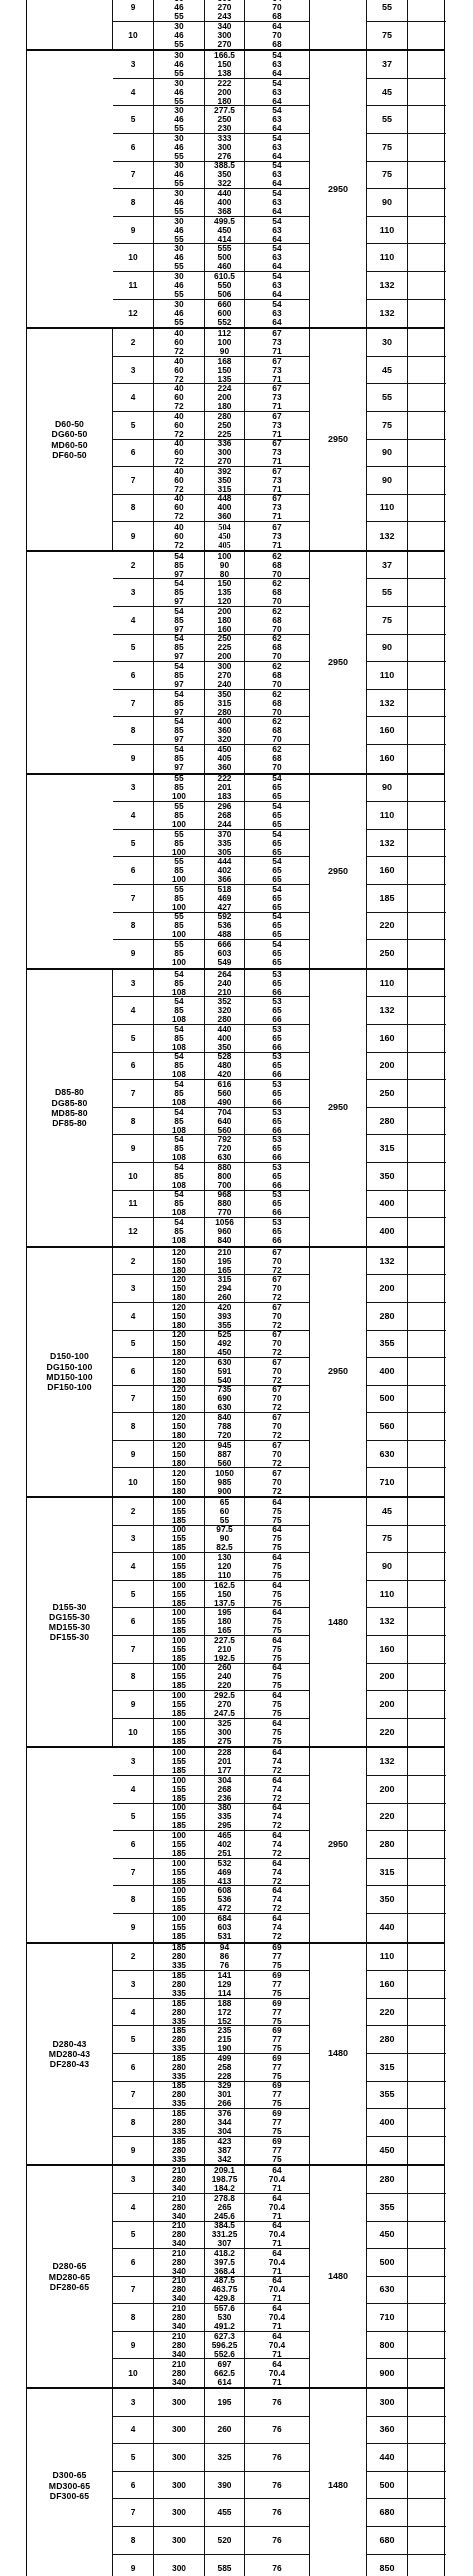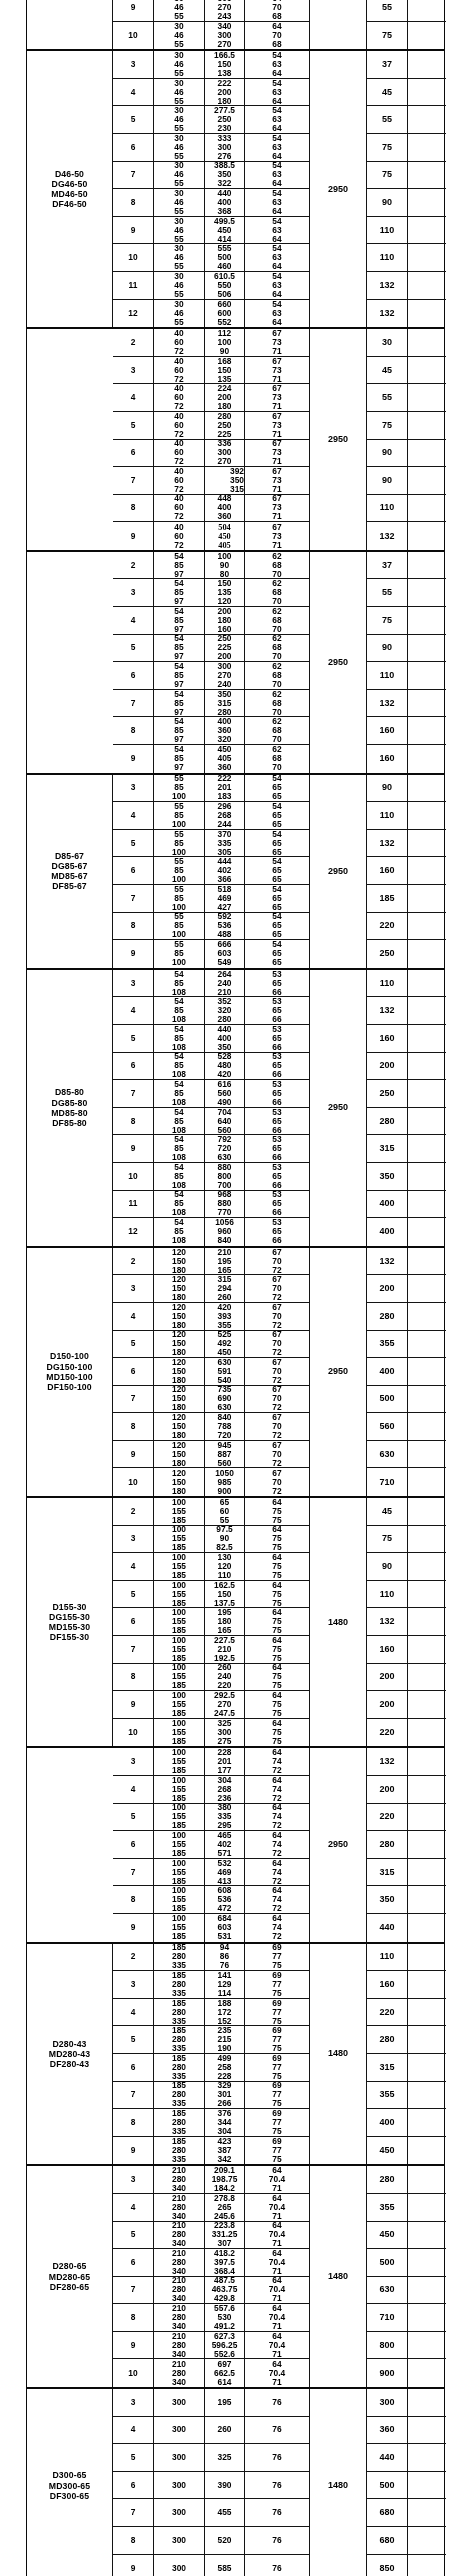--- a/index.html
+++ b/index.html
@@ -88,26 +88,20 @@
           <span>64</span>
           <span>70</span>
           <span>68</span>
         </div>
         <div class="cell power rlast" style="grid-area: 2 / 7;">
           <span>75</span>
         </div>
         <div class="cell notes rlast" style="grid-area: 2 / 8;"></div>
       </div>
       <div class="section" style="grid-template-rows: repeat(10, 27.6px);">
-        <div class="cell model" style="grid-area: 1 / 1 / span 10;">
-          <div>D46-50</div>
-          <div>DG46-50</div>
-          <div>MD46-50</div>
-          <div>DF46-50</div>
-        </div>
         <div class="cell speed" style="grid-area: 1 / 6 / span 10;">
           <span>2950</span>
         </div>
         <div class="cell stage" style="grid-area: 1 / 2;">
           <span>3</span>
         </div>
         <div class="cell flow" style="grid-area: 1 / 3;">
           <span>30</span>
           <span>46</span>
           <span>55</span>
@@ -319,20 +313,26 @@
           <span>54</span>
           <span>63</span>
           <span>64</span>
         </div>
         <div class="cell power rlast" style="grid-area: 10 / 7;">
           <span>132</span>
         </div>
         <div class="cell notes rlast" style="grid-area: 10 / 8;"></div>
       </div>
       <div class="section" style="grid-template-rows: repeat(8, 27.6px);">
+        <div class="cell model" style="grid-area: 1 / 1 / span 8;">
+          <div>D60-50</div>
+          <div>DG60-50</div>
+          <div>MD60-50</div>
+          <div>DF60-50</div>
+        </div>
         <div class="cell speed" style="grid-area: 1 / 6 / span 8;">
           <span>2950</span>
         </div>
         <div class="cell stage" style="grid-area: 1 / 2;">
           <span>2</span>
         </div>
         <div class="cell flow" style="grid-area: 1 / 3;">
           <span>40</span>
           <span>60</span>
           <span>72</span>
@@ -440,21 +440,21 @@
         </div>
         <div class="cell notes" style="grid-area: 5 / 8;"></div>
         <div class="cell stage" style="grid-area: 6 / 2;">
           <span>7</span>
         </div>
         <div class="cell flow" style="grid-area: 6 / 3;">
           <span>40</span>
           <span>60</span>
           <span>72</span>
         </div>
-        <div class="cell head" style="grid-area: 6 / 4; align-items: flex-end;">
+        <div class="cell head" style="grid-area: 6 / 4;">
           <span>392</span>
           <span>350</span>
           <span>315</span>
         </div>
         <div class="cell eff" style="grid-area: 6 / 5;">
           <span>67</span>
           <span>73</span>
           <span>71</span>
         </div>
         <div class="cell power" style="grid-area: 6 / 7;">
@@ -681,26 +681,20 @@
           <span>62</span>
           <span>68</span>
           <span>70</span>
         </div>
         <div class="cell power rlast" style="grid-area: 8 / 7;">
           <span>160</span>
         </div>
         <div class="cell notes rlast" style="grid-area: 8 / 8;"></div>
       </div>
       <div class="section" style="grid-template-rows: repeat(7, 27.6px);">
-        <div class="cell model" style="grid-area: 1 / 1 / span 7;">
-          <div>D85-67</div>
-          <div>DG85-67</div>
-          <div>MD85-67</div>
-          <div>DF85-67</div>
-        </div>
         <div class="cell speed" style="grid-area: 1 / 6 / span 7;">
           <span>2950</span>
         </div>
         <div class="cell stage" style="grid-area: 1 / 2;">
           <span>3</span>
         </div>
         <div class="cell flow" style="grid-area: 1 / 3;">
           <span>55</span>
           <span>85</span>
           <span>100</span>
@@ -1575,21 +1569,21 @@
           <span>6</span>
         </div>
         <div class="cell flow" style="grid-area: 4 / 3;">
           <span>100</span>
           <span>155</span>
           <span>185</span>
         </div>
         <div class="cell head" style="grid-area: 4 / 4;">
           <span>465</span>
           <span>402</span>
-          <span>571</span>
+          <span>251</span>
         </div>
         <div class="cell eff" style="grid-area: 4 / 5;">
           <span>64</span>
           <span>74</span>
           <span>72</span>
         </div>
         <div class="cell power" style="grid-area: 4 / 7;">
           <span>280</span>
         </div>
         <div class="cell notes" style="grid-area: 4 / 8;"></div>
@@ -1901,21 +1895,21 @@
         <div class="cell notes" style="grid-area: 2 / 8;"></div>
         <div class="cell stage" style="grid-area: 3 / 2;">
           <span>5</span>
         </div>
         <div class="cell flow" style="grid-area: 3 / 3;">
           <span>210</span>
           <span>280</span>
           <span>340</span>
         </div>
         <div class="cell head" style="grid-area: 3 / 4;">
-          <span>223.8</span>
+          <span>384.5</span>
           <span>331.25</span>
           <span>307</span>
         </div>
         <div class="cell eff" style="grid-area: 3 / 5;">
           <span>64</span>
           <span>70.4</span>
           <span>71</span>
         </div>
         <div class="cell power" style="grid-area: 3 / 7;">
           <span>450</span>

